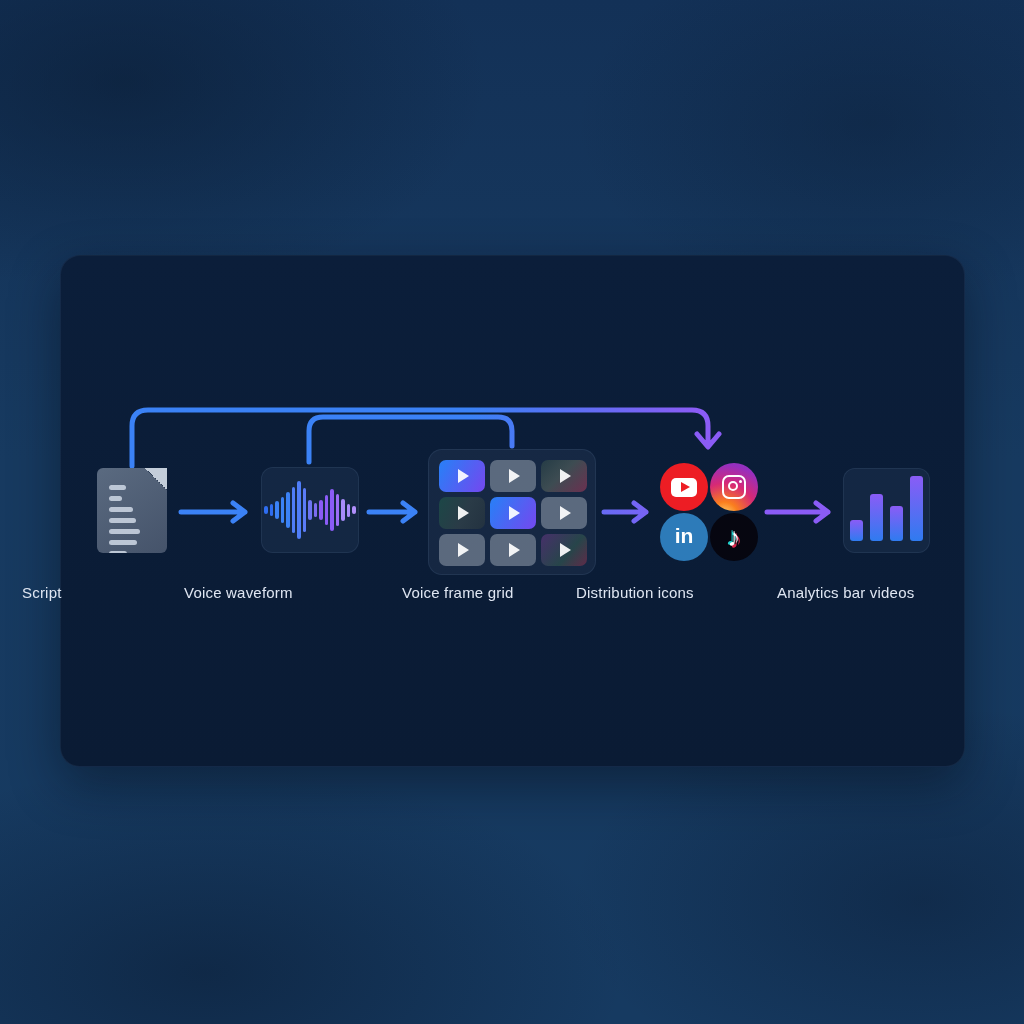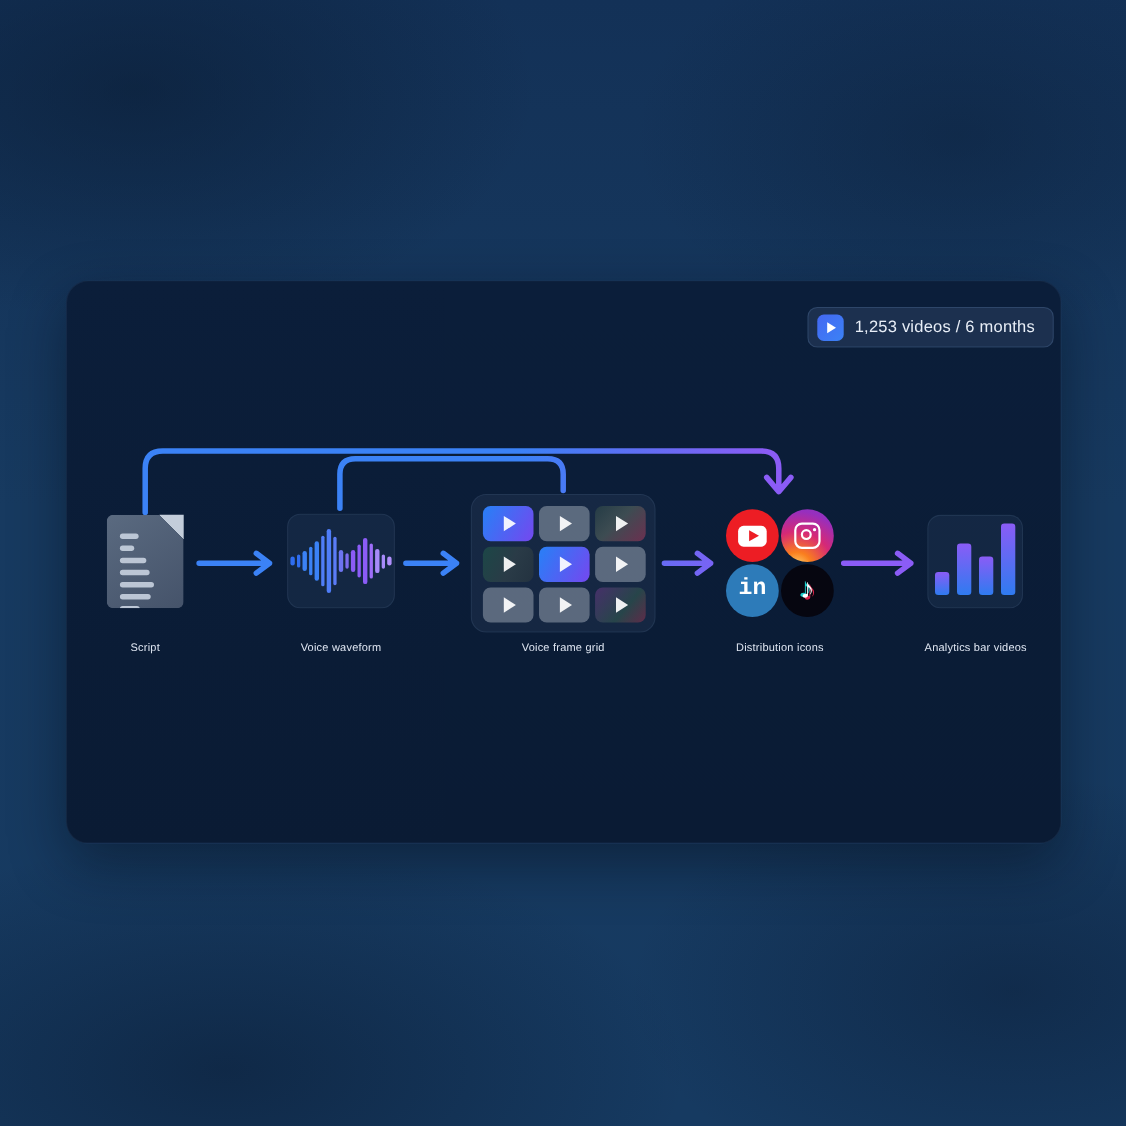--- a/index.html
+++ b/index.html
@@ -89,21 +89,21 @@
   }
   .vcell.accent{ background:linear-gradient(120deg,#2e7bf6 10%,#6d4df0 90%); }
   .vcell.gray{ background:rgba(150,160,175,0.55); }
   .vcell.dark1{ background:linear-gradient(135deg,#253c46 0%,#3d4c52 45%,#6b3050 100%); }
   .vcell.dark2{ background:linear-gradient(115deg,#1c4747 0%,#2a3b47 55%,#233240 100%); }
   .vcell.dark3{ background:linear-gradient(130deg,#46306a 0%,#27454a 60%,#5e2b49 100%); }
 
   
   .distbox{
     position:absolute; left:660px; top:463px; width:98px; height:98px;
-    display:grid; grid-template-columns:48px 48px; grid-auto-rows:48px; gap:2px;font-family:Liberation Mono, monospace;
+    display:grid; grid-template-columns:48px 48px; grid-auto-rows:48px; gap:2px;
   }
   .social{ width:48px; height:48px; border-radius:50%; display:flex; align-items:center; justify-content:center; }
   .social.yt{ background:#ed1d24; }
   .yt-btn{ width:26px; height:19px; background:#ffffff; border-radius:5px; display:flex; align-items:center; justify-content:center; }
   .yt-btn .tri{ width:0; height:0; margin-left:2px; border-left:9px solid #ed1d24; border-top:5.5px solid transparent; border-bottom:5.5px solid transparent; }
   .social.ig{ background:radial-gradient(circle at 30% 110%, #feda75 0%, #fa7e1e 22%, #d62976 52%, #962fbf 82%, #8a3ab9 100%); position:relative; }
   .ig-frame{ width:24px; height:24px; border:2.5px solid #ffffff; border-radius:7px; position:relative; }
   .ig-lens{ position:absolute; left:50%; top:50%; width:10px; height:10px; margin:-6.5px 0 0 -6.5px; border:2.5px solid #ffffff; border-radius:50%; }
   .ig-dot{ position:absolute; right:2.5px; top:2.5px; width:3px; height:3px; background:#ffffff; border-radius:50%; }
   .social.li{ background:#2d7bb9; }
@@ -117,37 +117,31 @@
     position:absolute; left:843px; top:468px; width:87px; height:85px;
     border-radius:12px; background:rgba(148,180,220,0.07);
     border:1px solid rgba(148,180,220,0.10);
     display:flex; align-items:flex-end; justify-content:center; gap:7px;
     padding-bottom:11px;
   }
   .abar{ width:13px; border-radius:3px; background:linear-gradient(to top,#2f7bf0,#8a5cf6); }
 
   
   .stage-label{
-    position:absolute; top:584px; width:220px; text-align:center;
-    color:#dfe6f2; font-size:10px; letter-spacing:0.2px;
+    position:absolute; top:584px; width:220px; 
+    color:#dfe6f2; font-size:15px; letter-spacing:0.2px;
   }
 </style>
 </head>
 <body>
 
 <div class="canvas">
 
   <div class="panel"></div>
 
-  <div class="badge">
-    <span class="badge-icon">
-        <span class="tri"></span>
-      </span>
-    <span class="badge-text">1,253 videos / 6 months</span>
-  </div>
 
   <svg class="flow" viewBox="0 0 1024 1024">
     <defs>
       <linearGradient id="flowGrad" gradientUnits="userSpaceOnUse" x1="97" y1="0" x2="930" y2="0">
         <stop offset="0" stop-color="#3b82f6"></stop>
         <stop offset="0.45" stop-color="#3b82f6"></stop>
         <stop offset="0.58" stop-color="#5f6ef3"></stop>
         <stop offset="0.72" stop-color="#8b5cf6"></stop>
         <stop offset="1" stop-color="#8b5cf6"></stop>
       </linearGradient>
@@ -246,18 +240,18 @@
   </div>
 
   <div class="statbox">
       <div class="abar" style="height: 21px;"></div>
       <div class="abar" style="height: 47px;"></div>
       <div class="abar" style="height: 35px;"></div>
       <div class="abar" style="height: 65px;"></div>
     </div>
 
   <div class="stage-label" style="left:22px;">Script</div>
-  <div class="stage-label" style="left:200px;">Voice waveform</div>
+  <div class="stage-label" style="left:184px;">Voice waveform</div>
   <div class="stage-label" style="left:402px;">Voice frame grid</div>
-  <div class="stage-label" style="left:599px;">Distribution icons</div>
+  <div class="stage-label" style="left:576px;">Distribution icons</div>
   <div class="stage-label" style="left:777px;">Analytics bar videos</div>
 
 </div>
 
 </body></html>

